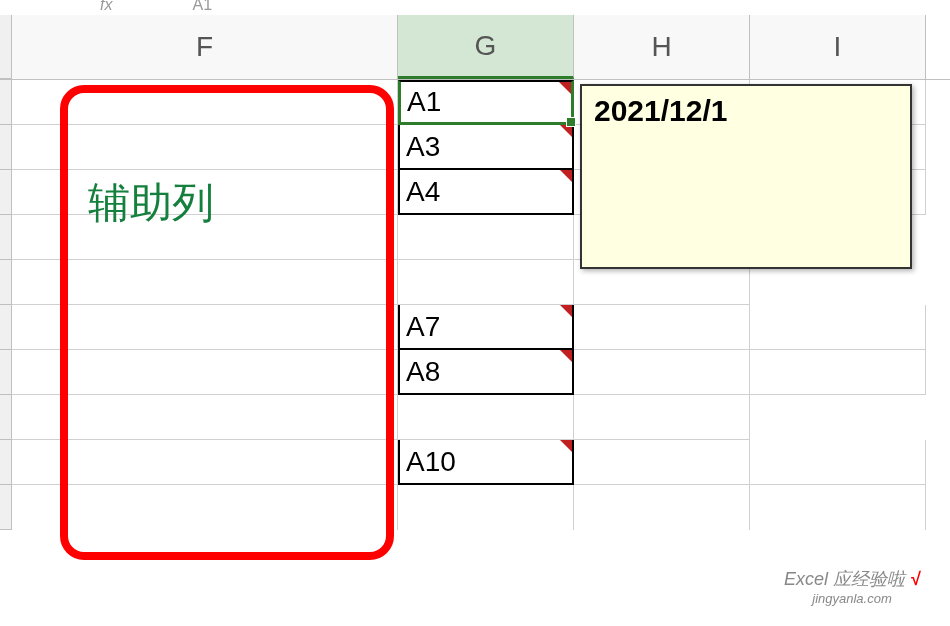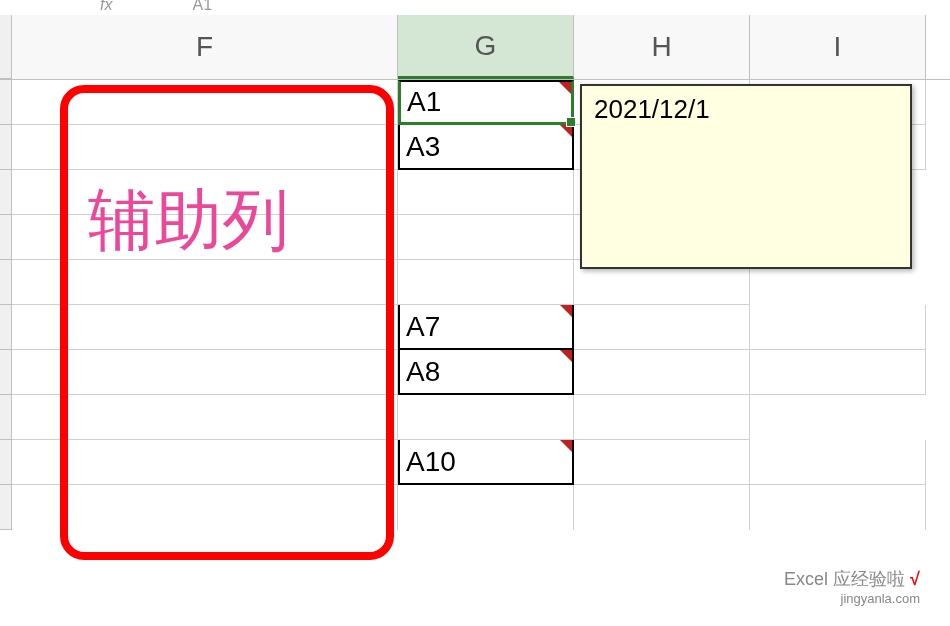--- a/index.html
+++ b/index.html
@@ -132,49 +132,50 @@
       height: 475px;
       border: 8px solid #ff0000;
       border-radius: 24px;
       pointer-events: none;
       z-index: 20;
     }
     .annotation-text {
       position: absolute;
       top: 175px;
       left: 88px;
-      font-size: 67px;
-      color: #ec4899;
+      font-size: 42px;
+      color: #15803d;
       font-family: "Microsoft YaHei", sans-serif;
       z-index: 21;
       pointer-events: none;
     }
     .comment-tooltip {
       position: absolute;
       top: 84px;
       left: 580px;
       width: 332px;
       height: 185px;
       background: #ffffe1;
       border: 2px solid #333;
       box-shadow: 2px 2px 5px rgba(0,0,0,0.3);
       padding: 8px 12px;
-      font-size: 26px;
+      font-size: 30px;
       font-family: Arial, sans-serif;
-      font-weight: normal;
+      font-weight: bold;
       z-index: 15;
     }
     .watermark {
       position: absolute;
       bottom: 20px;
       right: 30px;
       color: #888;
       font-size: 18px;
-      text-align: right;
+      text-align: center;
       z-index: 30;
+      font-style: italic;
     }
     .watermark-sub {
       font-size: 13px;
     }
     .watermark .check {
       color: #ff0000;
       font-weight: bold;
     }
   </style>
 </head>
@@ -211,20 +212,24 @@
       <div class="cell cell-G bordered-cell-G">
         <span>A3</span>
         <div class="comment-marker"></div>
       </div>
       <div class="cell cell-H"></div>
       <div class="cell cell-I"></div>
     </div>
     <div class="data-row">
       <div class="row-header"></div>
       <div class="cell cell-F"></div>
+      <div class="cell cell-G bordered-cell-G">
+        <span>A4</span>
+        <div class="comment-marker"></div>
+      </div>
       <div class="cell cell-H"></div>
       <div class="cell cell-I"></div>
     </div>
     <div class="data-row">
       <div class="row-header"></div>
       <div class="cell cell-F"></div>
       <div class="cell cell-H"></div>
       <div class="cell cell-I"></div>
     </div>
     <div class="data-row">

